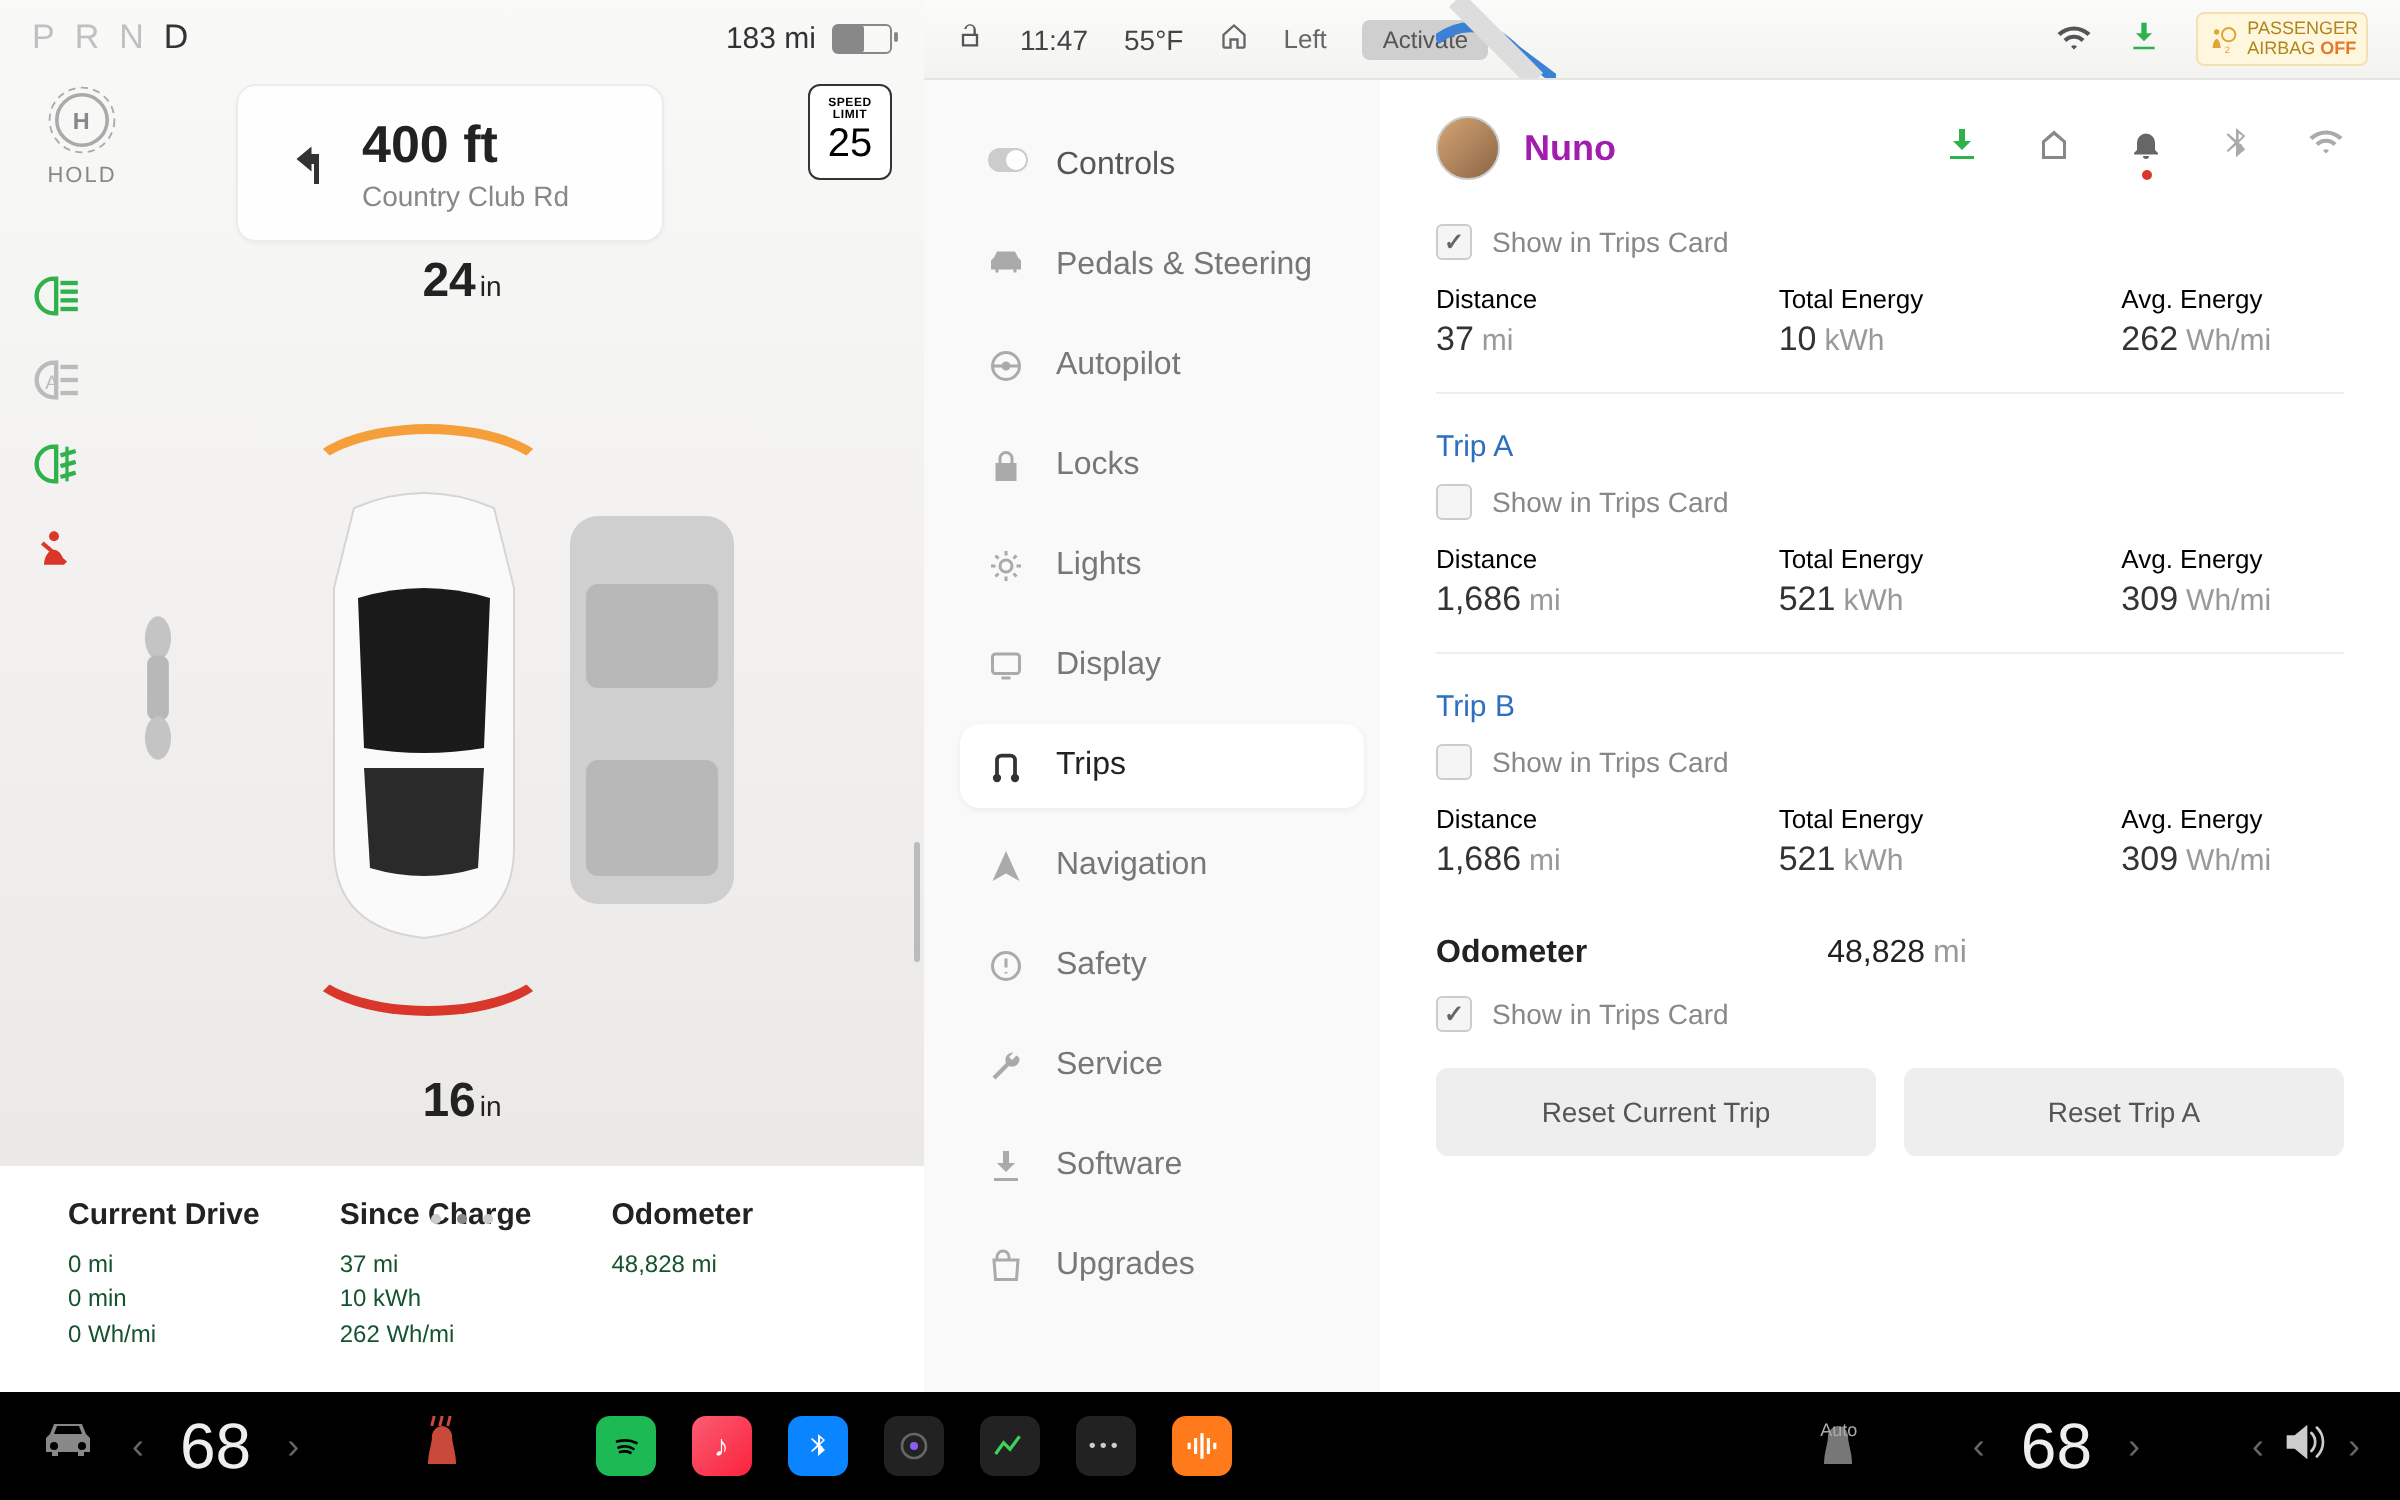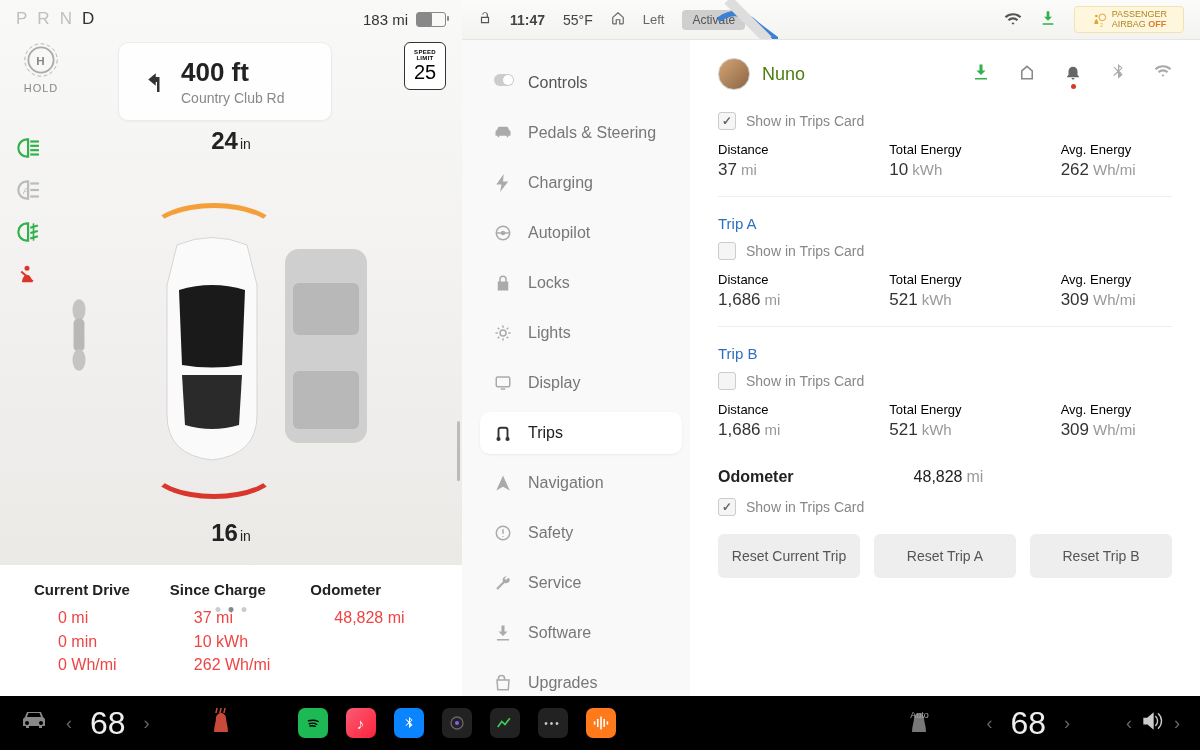--- a/index.html
+++ b/index.html
@@ -50,47 +50,47 @@
 .carB { position: absolute; right: -14px; top: 30px; width: 98px; height: 210px; }
 .bike { position: absolute; left: -40px; top: 86px; width: 36px; height: 76px; }
 .scroll-thumb { position: absolute; right: 2px; top: 300px; width: 3px; height: 60px; background: #bbb; border-radius: 2px; }
 .page-dots { position: absolute; bottom: 84px; left: 50%; transform: translateX(-50%); display: flex; gap: 8px; }
 .page-dots span { width: 5px; height: 5px; border-radius: 50%; background: #ccc; }
 .page-dots span.active { background: #888; }
 
 
 .trip-bar { background: #fff; padding: 16px 18px 20px 34px; display: flex; gap: 40px; }
 .trip-col .title { font-size: 15px; font-weight: 600; color: #222; margin-bottom: 8px; }
-.trip-col .line { font-size: 16px; color: #ef4444; line-height: 1.45; margin-left: 24px; }
+.trip-col .line { font-size: 12px; color: #14532d; line-height: 1.45; }
 
 
 .map-header { position: absolute; top: 0; left: 0; right: 0; height: 40px; background: linear-gradient(to bottom, #fbfbfa, #f3f3f0); display: flex; align-items: center; padding: 0 16px; gap: 18px; font-size: 14px; color: #444; border-bottom: 1px solid #e5e5e5; overflow: hidden; }
 .map-header .spacer { flex: 1; }
 .home-pill { background: #cfcfcf; padding: 3px 10px; border-radius: 4px; font-size: 12px; color: #555; }
-.airbag { background: #fff7dd; border: 1px solid #f3e1b5; border-radius: 4px; padding: 3px 16px; font-size: 9px; line-height: 1.1; color: #b0851d; display: flex; align-items: center; gap: 5px; }
+.airbag { background: #fff7dd; border: 1px solid #f3e1b5; border-radius: 4px; padding: 3px 4px; font-size: 9px; line-height: 1.1; color: #b0851d; display: flex; align-items: center; gap: 5px; }
 .airbag .t { display: flex; flex-direction: column; }
 .airbag .off { color: #e07b2a; font-weight: 600; }
 .map-road { position: absolute; top: 0; left: 256px; width: 60px; height: 40px; }
 .map-road svg { width: 100%; height: 100%; }
 
 .settings-body { display: flex; width: 100%; margin-top: 40px; height: calc(100% - 40px); }
 .settings-nav { width: 228px; padding: 22px 8px 22px 18px; display: flex; flex-direction: column; gap: 8px; background: #f9f9f9; }
 .nav-item { display: flex; align-items: center; gap: 16px; padding: 12px 14px; border-radius: 10px; font-size: 16px; color: #777; cursor: pointer; }
 .nav-item .nic { width: 18px; height: 18px; color: #aaa; flex-shrink: 0; }
 .nav-item.active { background: #fff; color: #222; box-shadow: 0 1px 3px rgba(0,0,0,0.06); }
 .nav-item.active .nic { color: #333; }
 .nav-item.top .nic { color: #666; }
 .nav-item.top { color: #555; font-weight: 500; }
 .toggle-pill { width: 20px; height: 12px; border-radius: 7px; background: #ccc; position: relative; }
 .toggle-pill::after { content: ''; position: absolute; right: 1px; top: 1px; width: 10px; height: 10px; background: #fff; border-radius: 50%; }
 
 .settings-content { flex: 1; padding: 18px 28px; background: #fff; overflow: hidden; }
 .profile-row { display: flex; align-items: center; gap: 12px; margin-bottom: 22px; }
 .avatar { width: 32px; height: 32px; border-radius: 50%; background: linear-gradient(135deg, #d4a574, #8b6544); border: 1px solid #ccc; }
-.profile-name { font-size: 18px; color: #4d7c0f; font-weight: 400; flex: 1; }
+.profile-name { font-size: 18px; color: #a21caf; font-weight: 700; flex: 1; }
 .profile-icons { display: flex; gap: 28px; color: #999; }
 .profile-icons span { font-size: 16px; }
 .profile-icons .green { color: #2fb14b; }
 .notif-badge { position: relative; }
 .notif-badge::after { content: ''; position: absolute; bottom: -4px; left: 40%; width: 5px; height: 5px; background: #d9372b; border-radius: 50%; }
 
 .trip-section { margin-bottom: 18px; padding-bottom: 16px; border-bottom: 1px solid #eee; }
 .trip-section.no-border { border-bottom: none; padding-bottom: 10px; }
 .trip-section .heading { font-size: 15px; color: #2e6fc0; margin-bottom: 10px; }
 .checkbox-row { display: flex; align-items: center; gap: 10px; font-size: 14px; color: #888; margin-bottom: 12px; }
@@ -256,21 +256,21 @@
       </div>
     </div>
 
     <div class="right-panel">
       <div class="map-header">
         <span style="color:#555">
           <svg width="14" height="14" viewBox="0 0 24 24" fill="currentColor">
               <path d="M17 10V7a5 5 0 00-9.9-1H9a3 3 0 016 0v4H5v11h14V10h-2zm0 9H7v-7h10v7z"></path>
             </svg>
         </span>
-        <span style="font-weight:700">11:47</span>
+        <span style="font-weight:400">11:47</span>
         <span>55°F</span>
         <span style="color:#666">
           <svg width="14" height="14" viewBox="0 0 24 24" fill="none" stroke="currentColor" stroke-width="2">
               <path d="M3 11l9-8 9 8v10a1 1 0 01-1 1h-5v-7h-6v7H4a1 1 0 01-1-1V11z"></path>
             </svg>
         </span>
         <span style="font-size:13px;color:#666">Left</span>
         <span class="home-pill">Activate</span>
         <div class="map-road"><svg viewBox="0 0 60 40">
               <path d="M0 20 Q20 5 40 25 L60 40" stroke="#3b82d6" stroke-width="5" fill="none"></path>
@@ -307,26 +307,20 @@
               <span class="nic">
                 <div class="toggle-pill"></div>
               </span>
               <span>Controls</span>
             </div>
             <div class="nav-item">
               <span class="nic"><svg viewBox="0 0 24 16" fill="currentColor">
                   <path d="M4 5l2-4h12l2 4 2 2v6h-3v2h-2v-2H7v2H5v-2H2V7l2-2z"></path>
                 </svg></span>
               <span>Pedals &amp; Steering</span>
-            </div>
-            <div class="nav-item">
-              <span class="nic"><svg viewBox="0 0 24 24" fill="currentColor">
-                  <path d="M13 0L3 14h7l-2 10 11-14h-7l1-10z"></path>
-                </svg></span>
-              <span>Charging</span>
             </div>
             <div class="nav-item">
               <span class="nic"><svg viewBox="0 0 24 24" fill="none" stroke="currentColor" stroke-width="2">
                   <circle cx="12" cy="12" r="9"></circle>
                   <circle cx="12" cy="12" r="2" fill="currentColor"></circle>
                   <path d="M3 12h7M14 12h7"></path>
                 </svg></span>
               <span>Autopilot</span>
             </div>
             <div class="nav-item">
@@ -483,21 +477,20 @@
             <span><span>48,828</span><span class="unit">mi</span></span>
           </div>
           <div class="checkbox-row">
             <div class="cb checked"></div>
               <span>Show in Trips Card</span>
           </div>
 
           <div class="reset-row">
             <div class="reset-btn">Reset Current Trip</div>
             <div class="reset-btn">Reset Trip A</div>
-            <div class="reset-btn">Reset Trip B</div>
           </div>
         </div>
       </div>
     </div>
   </div>
 
   <div class="dock">
     <span class="car-icon"><svg width="28" height="20" viewBox="0 0 28 20" fill="#888">
           <path d="M5 7l2-5h14l2 5 2 2v7h-3v2h-3v-2H9v2H6v-2H3V9l2-2zm2 0h14l-1.5-4h-11L7 7zm0 4a2 2 0 100 4 2 2 0 000-4zm14 0a2 2 0 100 4 2 2 0 000-4z"></path>
         </svg></span>

